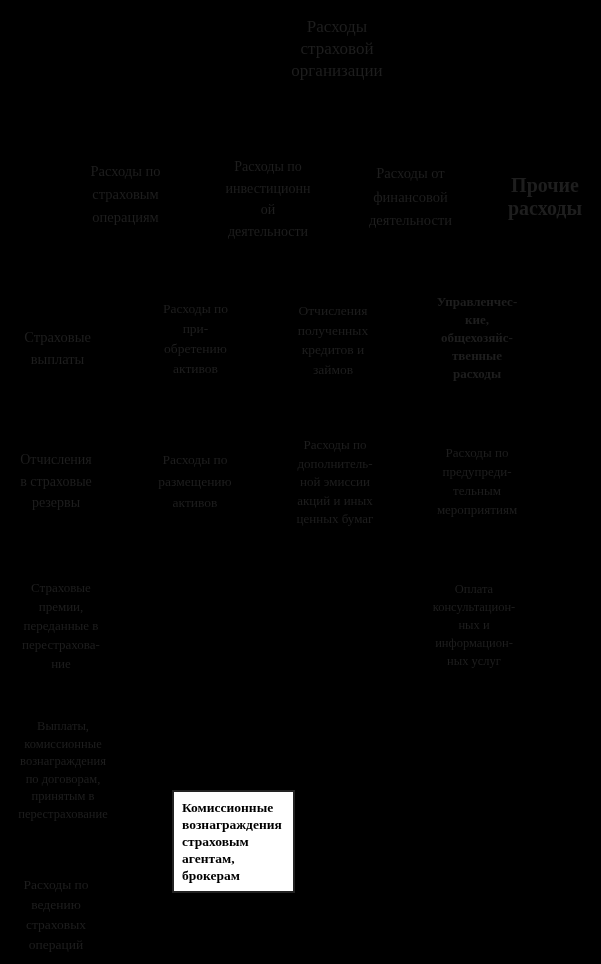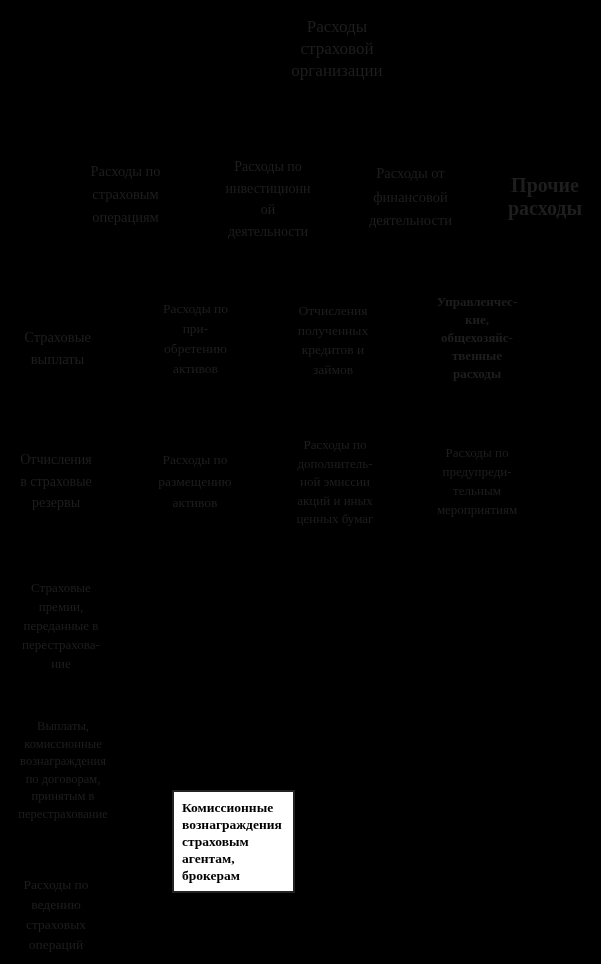--- a/index.html
+++ b/index.html
@@ -96,20 +96,25 @@
 предупреди-
 тельным
 мероприятиям</div>
 
   <div class="node" style="left:6px;top:578px;width:110px;font-size:13px;line-height:19px;">Страховые
 премии,
 переданные в
 перестрахова-
 ние</div>
 
+  <div class="node" style="left:410px;top:580px;width:128px;font-size:12.5px;line-height:18px;">Оплата
+консультацион-
+ных и
+информацион-
+ных услуг</div>
 
   <div class="node" style="left:2px;top:718px;width:122px;font-size:12.5px;line-height:17.5px;font-family:Liberation Serif, serif;">Выплаты,
 комиссионные
 вознаграждения
 по договорам,
 принятым в
 перестрахование</div>
 
   <div class="highlight-box" style="left:172px;top:790px;width:123px;height:103px;font-size:13.5px;line-height:17px;padding:7px 4px 6px 8px;">Комиссионные
 вознаграждения

